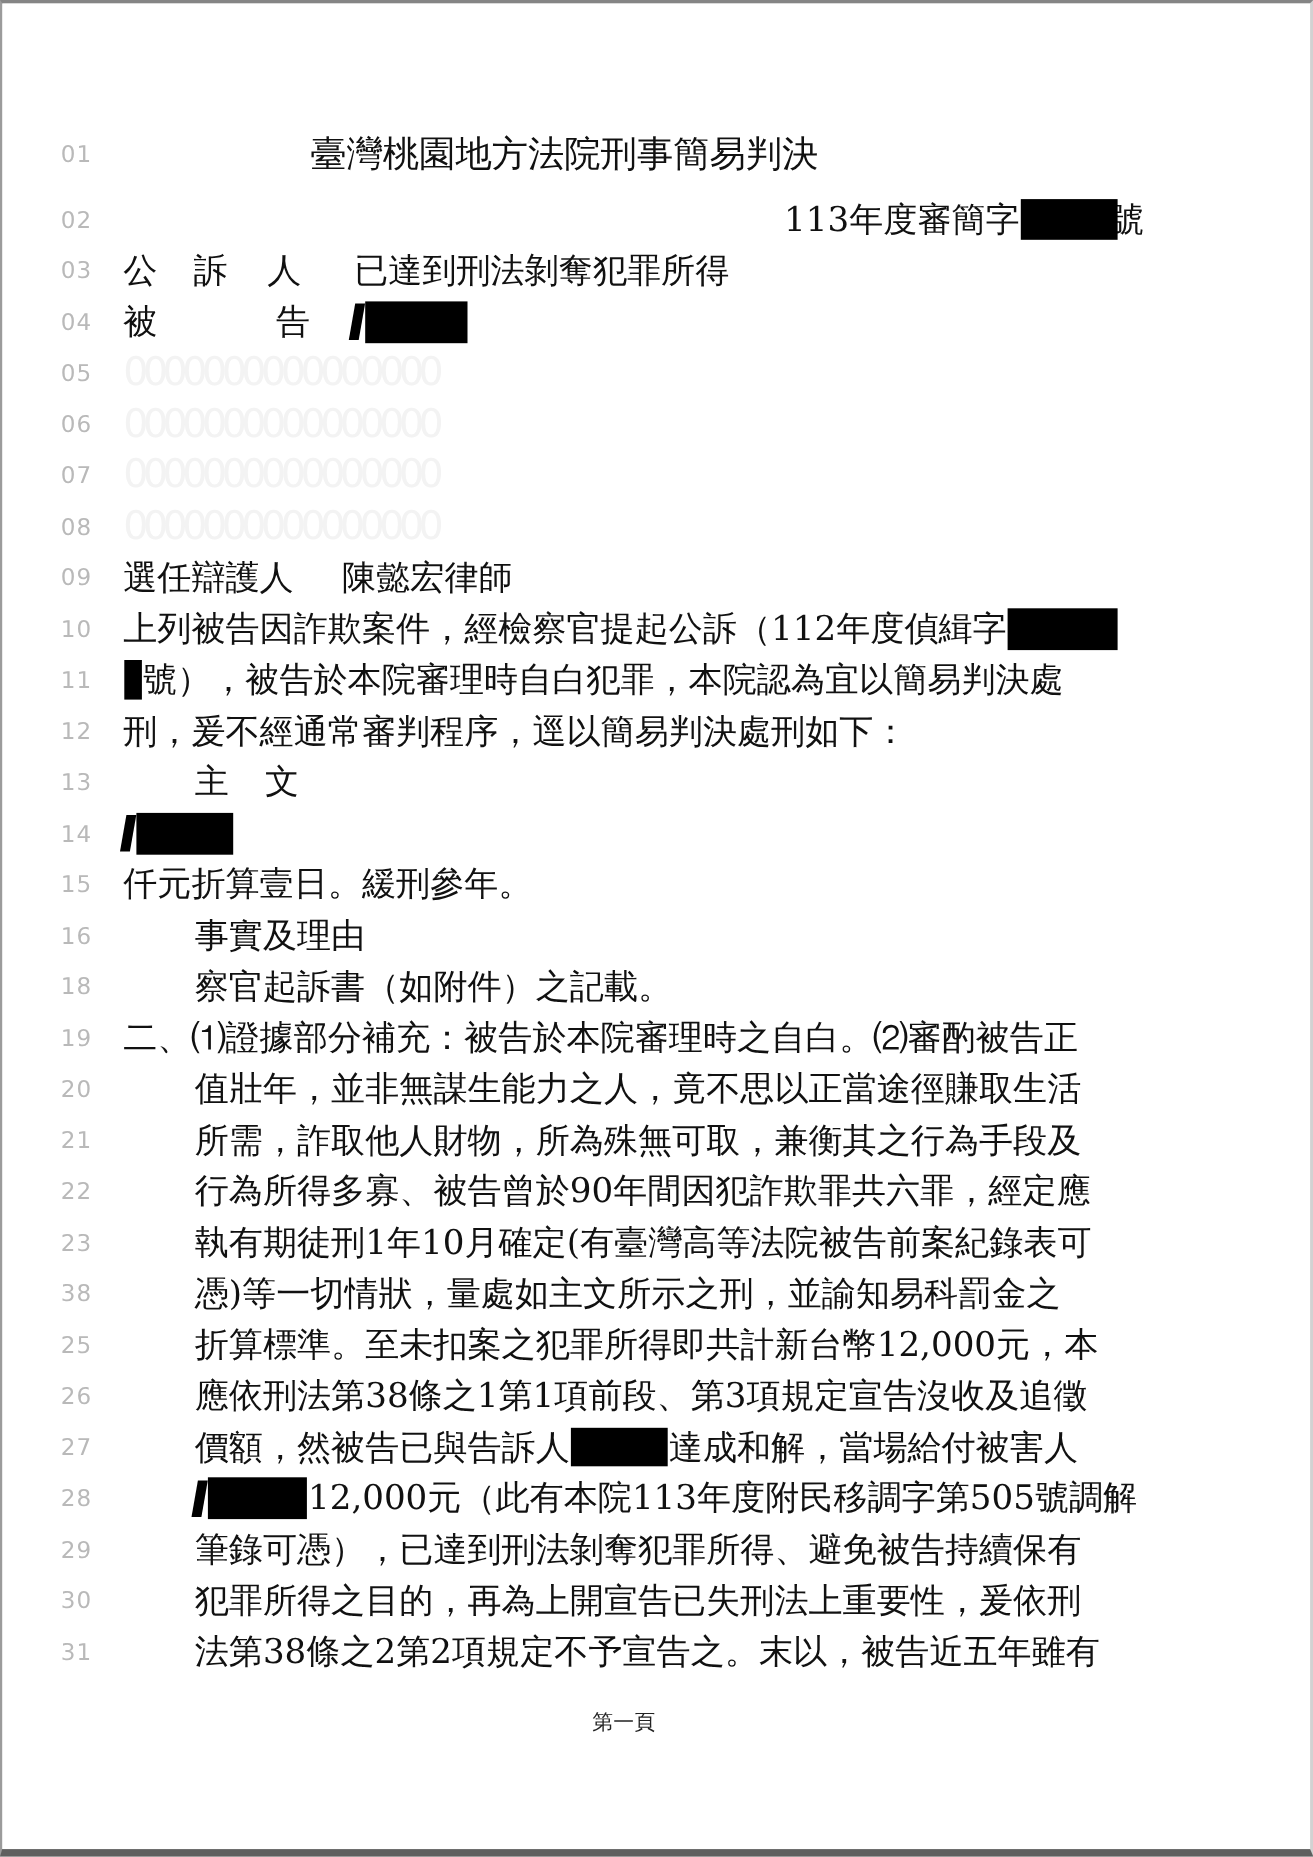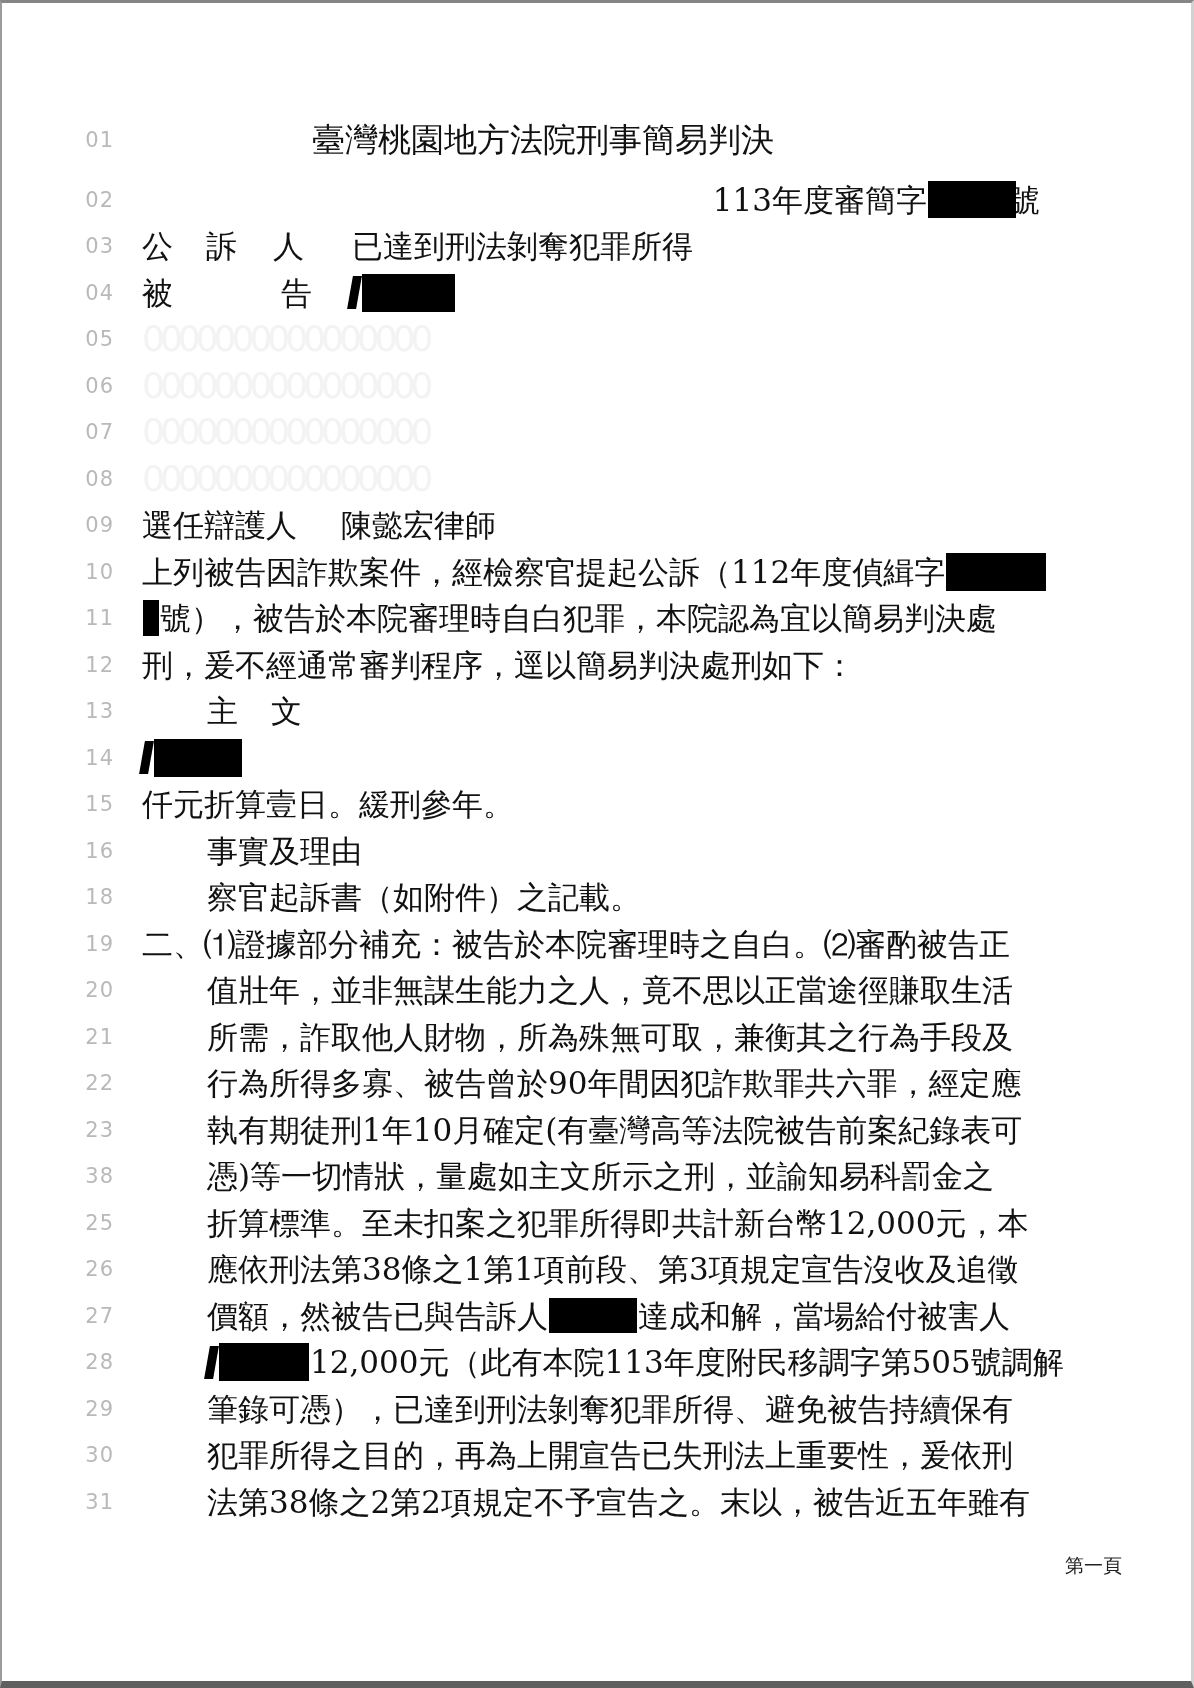--- a/index.html
+++ b/index.html
@@ -10,21 +10,21 @@
     background:#ffffff;
     border-top:3px solid #858585;
     border-left:2px solid #9b9b9b;
     border-right:3px solid #d2d2d2;
     border-bottom:7px solid #5f5f5f;
     overflow:hidden;
     font-family:"DejaVu Serif","Liberation Serif",serif;
     color:#111;
   }
   .doc-body{
-    padding:114px 0 0 70px;
+    padding:114px 0 0 40px;
   }
   .row{
     display:flex;
     align-items:center;
     height:46.5px;
     white-space:nowrap;
   }
   .row.title-row{margin-bottom:13px;}
   .num{
     flex:0 0 42px;
@@ -69,21 +69,21 @@
   .sliver{
     display:inline-block;
     width:9px;height:33px;
     background:#000;
     transform:skewX(-10deg);
     margin-right:2px;
   }
   .footer{
     margin-top:28px;
     width:1050px;
-    text-align:right;
+    text-align:center;
     font-size:19px;
     color:#222;
     font-family:"DejaVu Serif","Liberation Serif",serif;
   }
 </style>
 </head>
 <body>
 
 <div class="page">
   <div class="doc-body">

